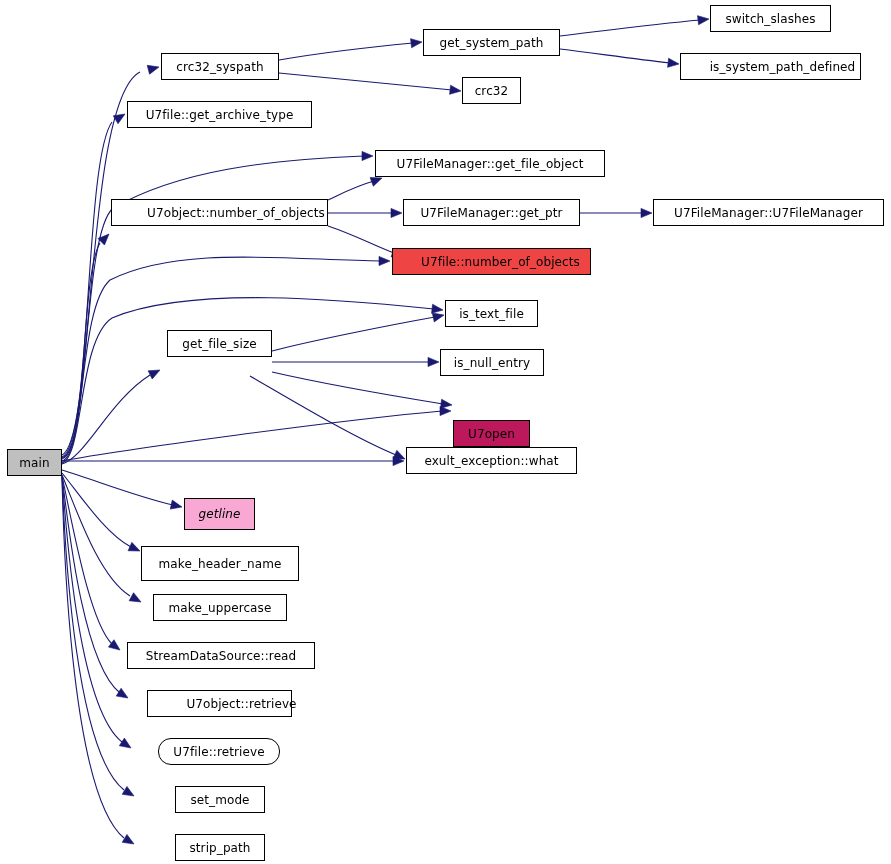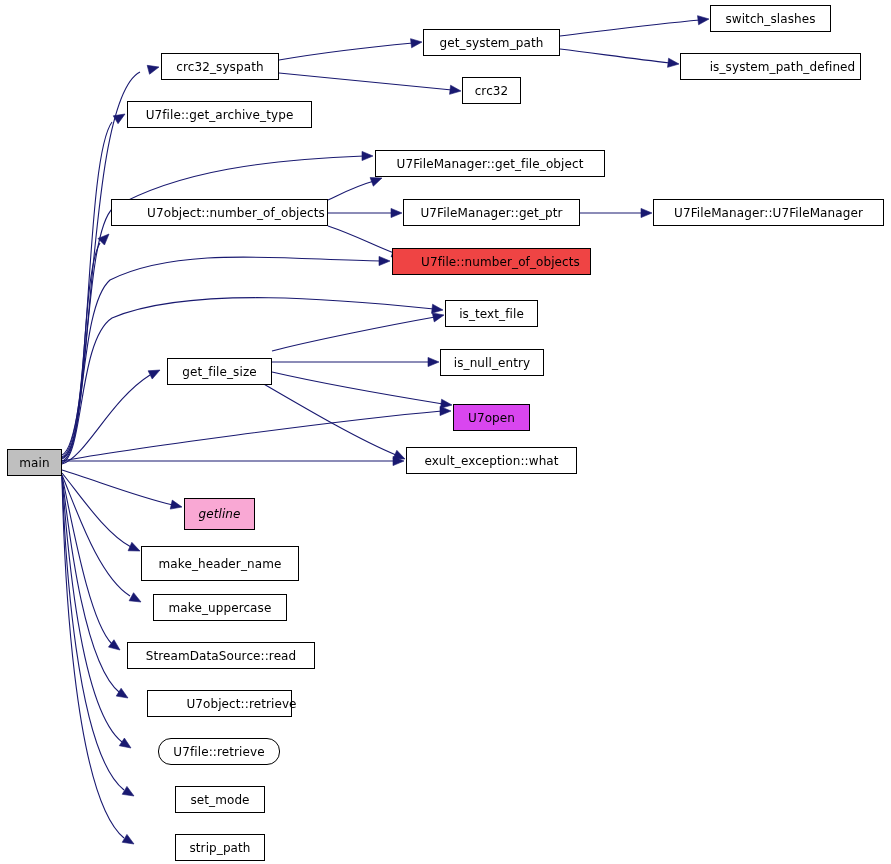--- a/index.html
+++ b/index.html
@@ -147,27 +147,27 @@
       </div>
       <div class="node" style="left: 653px; top: 199px; width: 231px; height: 27px; border-color: rgb(0, 0, 0); background: rgb(255, 255, 255);">
         <span class="node-label">U7FileManager::U7FileManager</span>
       </div>
       <div class="node" style="left: 392px; top: 248px; width: 199px; height: 27px; border-color: rgb(0, 0, 0); background: #ef4444; padding-left: 18px;">
         <span class="node-label">U7file::number_of_objects</span>
       </div>
       <div class="node" style="left: 445px; top: 300px; width: 93px; height: 27px; border-color: rgb(0, 0, 0); background: rgb(255, 255, 255);">
         <span class="node-label">is_text_file</span>
       </div>
-      <div class="node" style="left: 167px; top: 358px; width: 105px; height: 27px; border-color: rgb(0, 0, 0); background: rgb(255, 255, 255);">
+      <div class="node" style="left: 167px; top: 330px; width: 105px; height: 27px; border-color: rgb(0, 0, 0); background: rgb(255, 255, 255);">
         <span class="node-label">get_file_size</span>
       </div>
       <div class="node" style="left: 440px; top: 349px; width: 104px; height: 27px; border-color: rgb(0, 0, 0); background: rgb(255, 255, 255);">
         <span class="node-label">is_null_entry</span>
       </div>
-      <div class="node" style="left: 453px; top: 404px; width: 77px; height: 27px; border-color: rgb(0, 0, 0); background: #d946ef;">
+      <div class="node" style="left: 453px; top: 420px; width: 77px; height: 27px; border-color: rgb(0, 0, 0); background: #be185d;">
         <span class="node-label">U7open</span>
       </div>
       <div class="node" style="left: 406px; top: 447px; width: 171px; height: 27px; border-color: rgb(0, 0, 0); background: rgb(255, 255, 255);">
         <span class="node-label">exult_exception::what</span>
       </div>
       <div class="node" style="left: 184px; top: 498px; width: 71px; height: 32px; border-color: rgb(0, 0, 0); background: #f9a8d4; font-style: italic;">
         <span class="node-label">getline</span>
       </div>
       <div class="node" style="left: 141px; top: 546px; width: 158px; height: 35px; border-color: rgb(0, 0, 0); background: rgb(255, 255, 255);">
         <span class="node-label">make_header_name</span>

